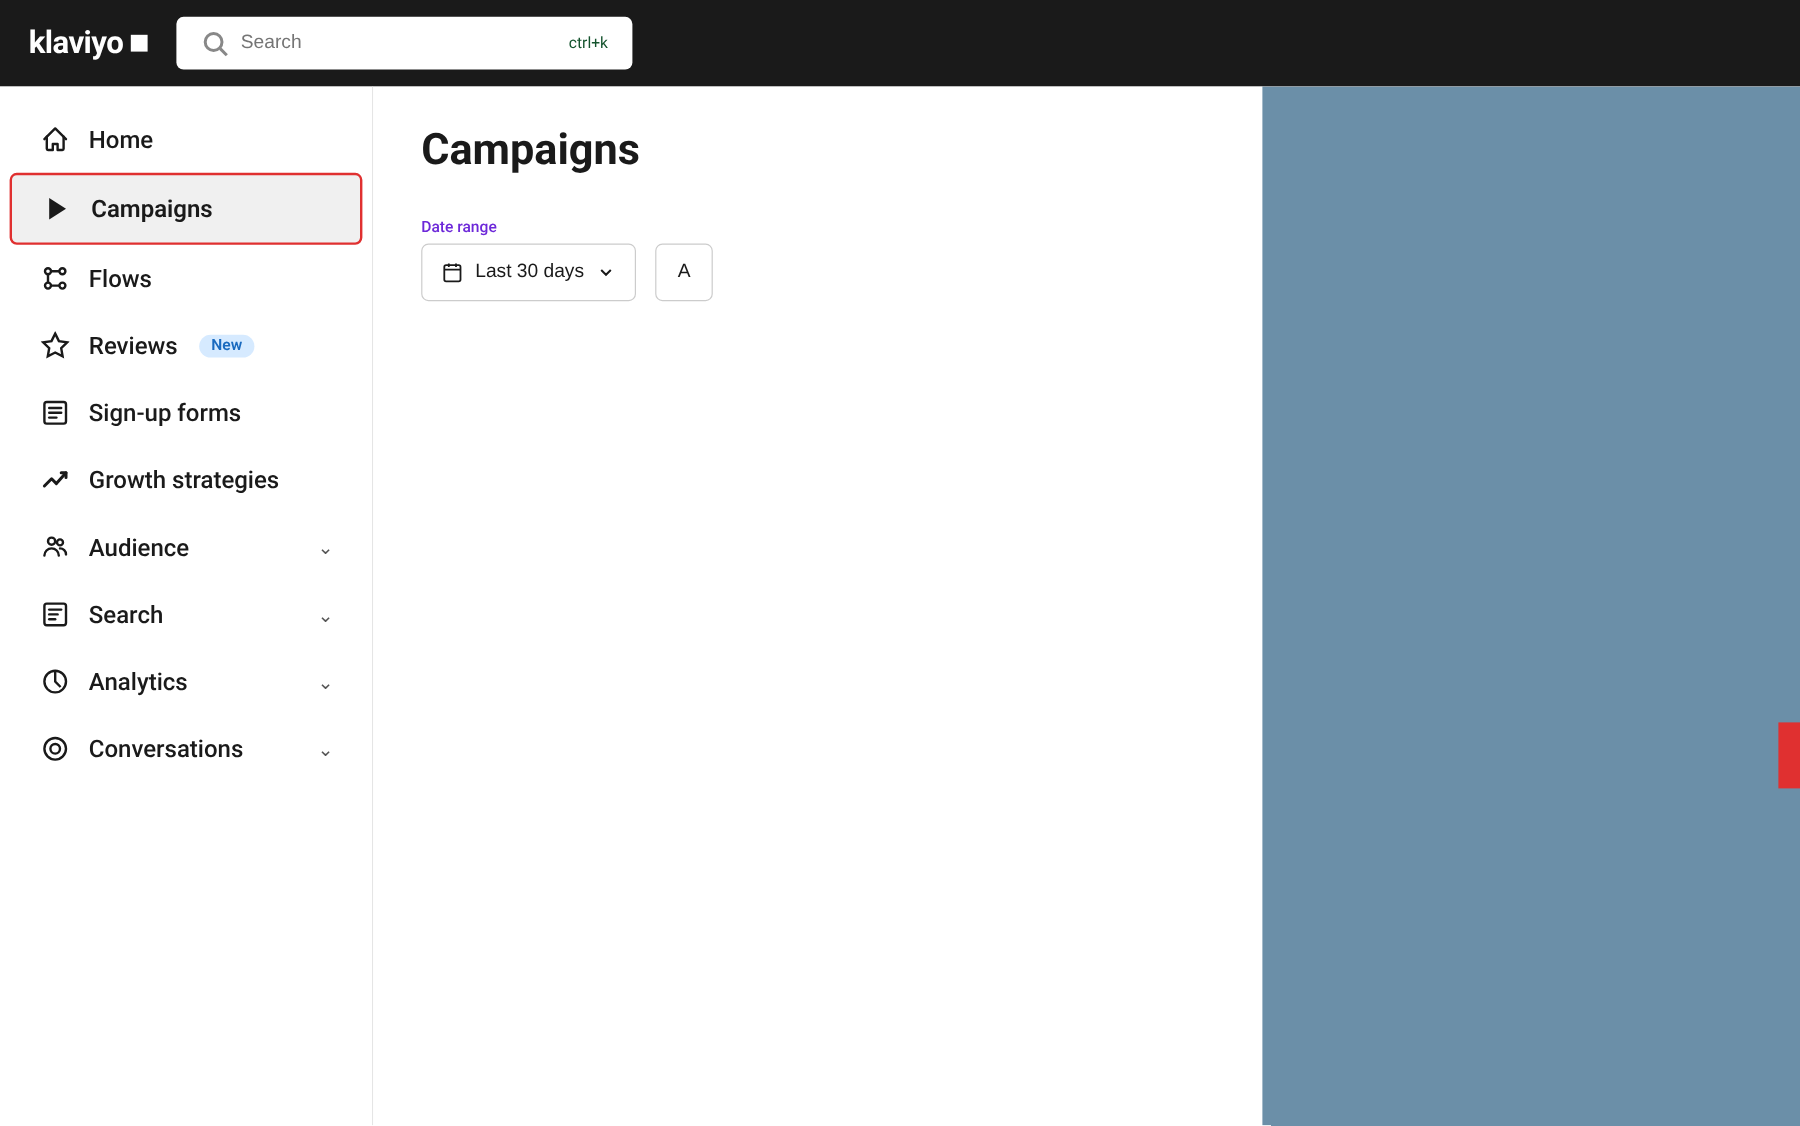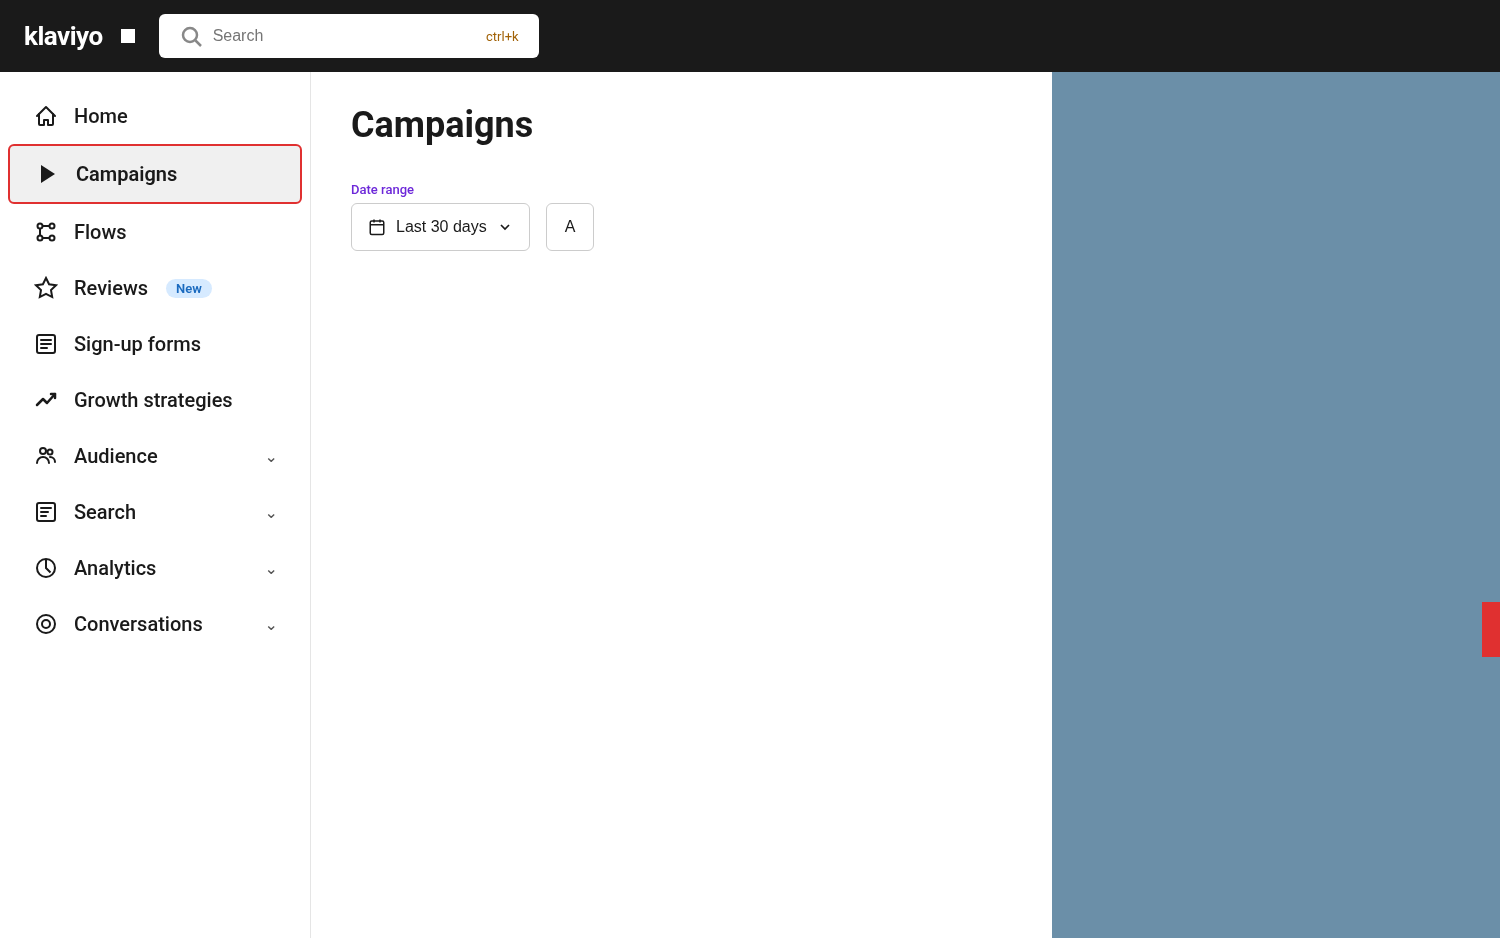--- a/index.html
+++ b/index.html
@@ -28,21 +28,21 @@
       flex-shrink: 0;
     }
 
     .logo {
       color: white;
       font-size: 26px;
       font-weight: 700;
       letter-spacing: -0.5px;
       display: flex;
       align-items: center;
-      gap: 16px;
+      gap: 4px;
     }
 
     .logo-square {
       width: 14px;
       height: 14px;
       background: white;
       display: inline-block;
       margin-left: 2px;
       vertical-align: super;
       font-size: 10px;
@@ -63,21 +63,21 @@
       border: none;
       outline: none;
       font-size: 16px;
       color: #555;
       flex: 1;
       background: transparent;
     }
 
     .search-shortcut {
       font-size: 13px;
-      color: #a16207;
+      color: #14532d;
     }
 
     
     .main-area {
       display: flex;
       flex: 1;
       overflow: hidden;
     }
 
     

